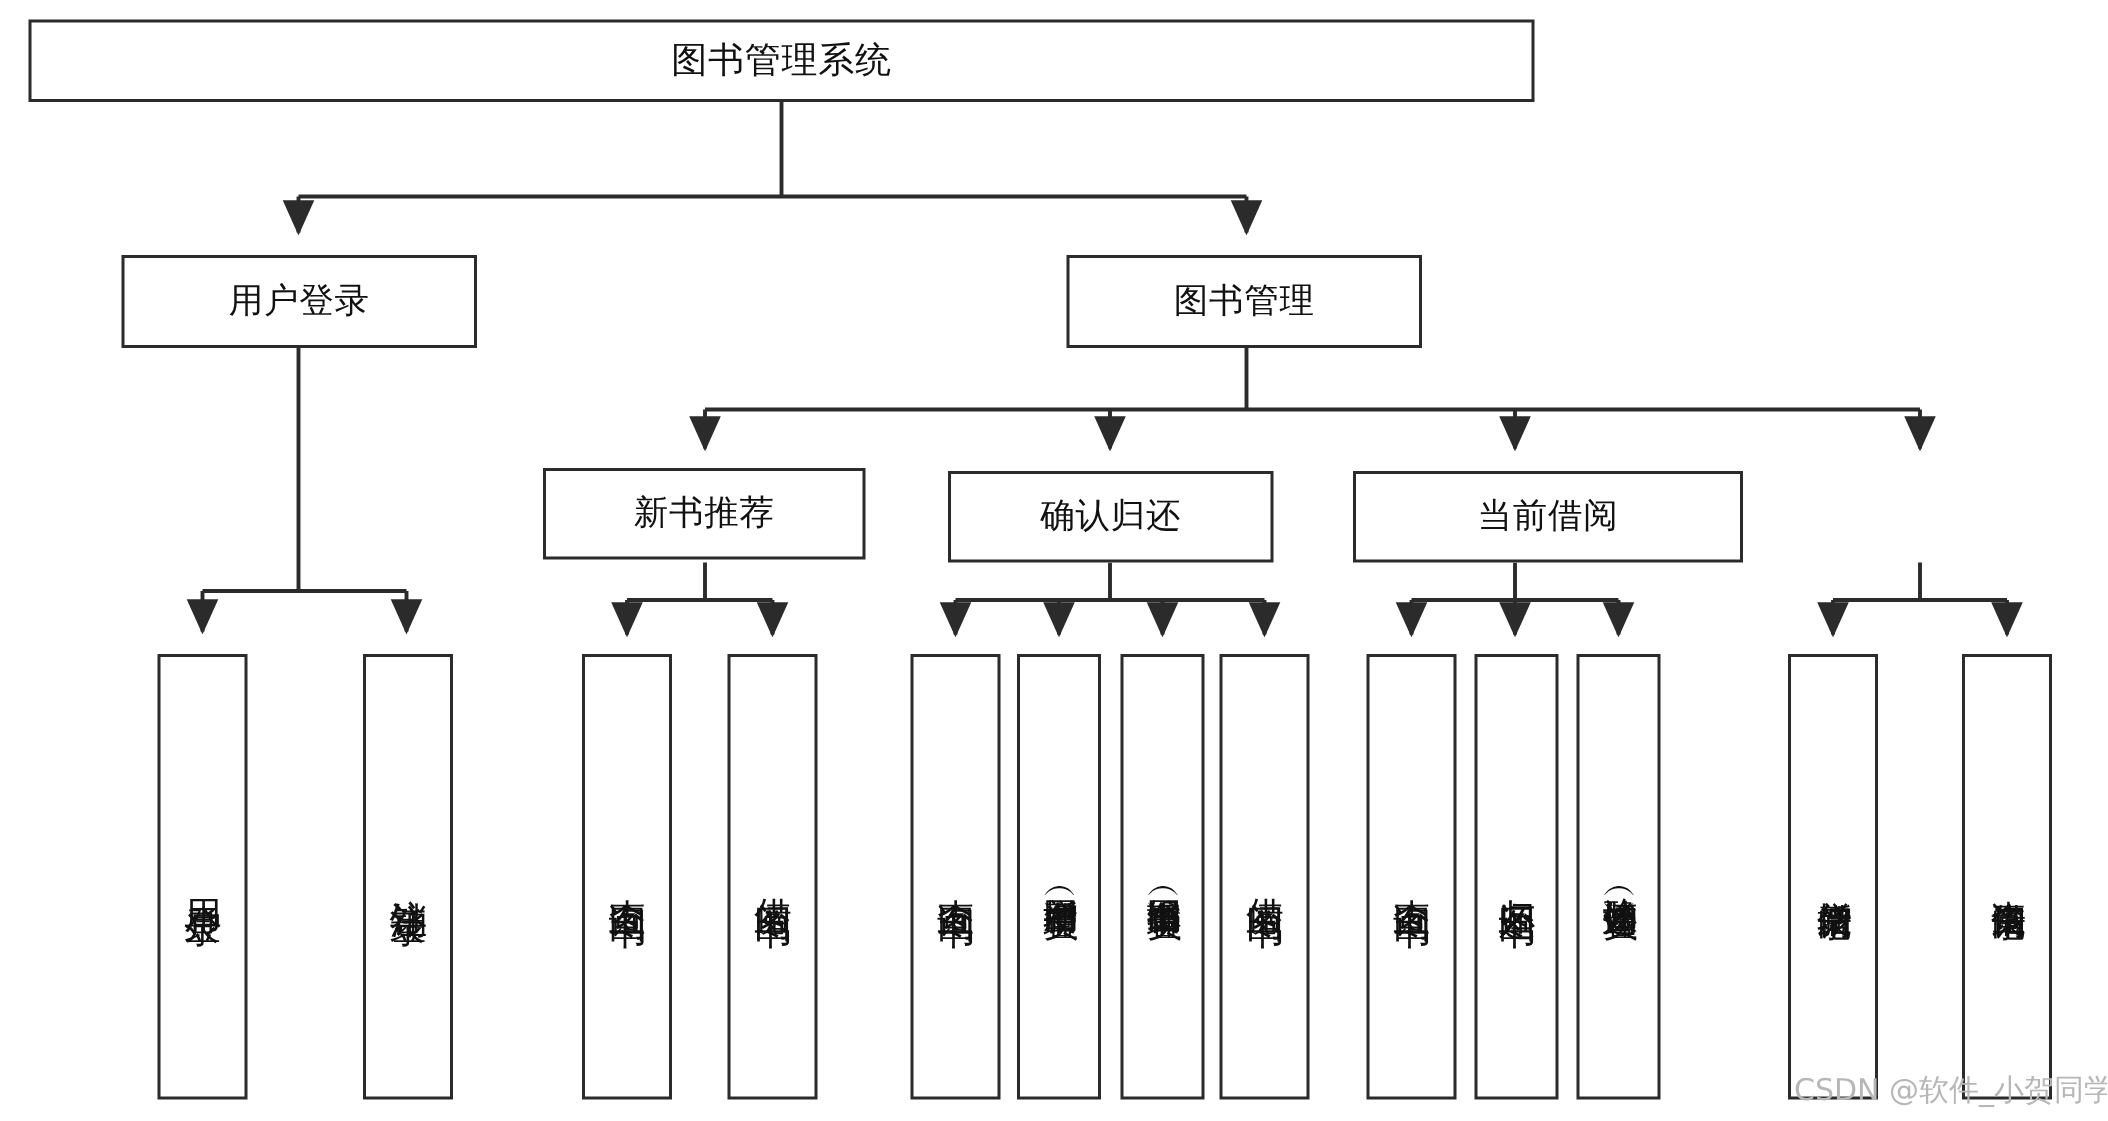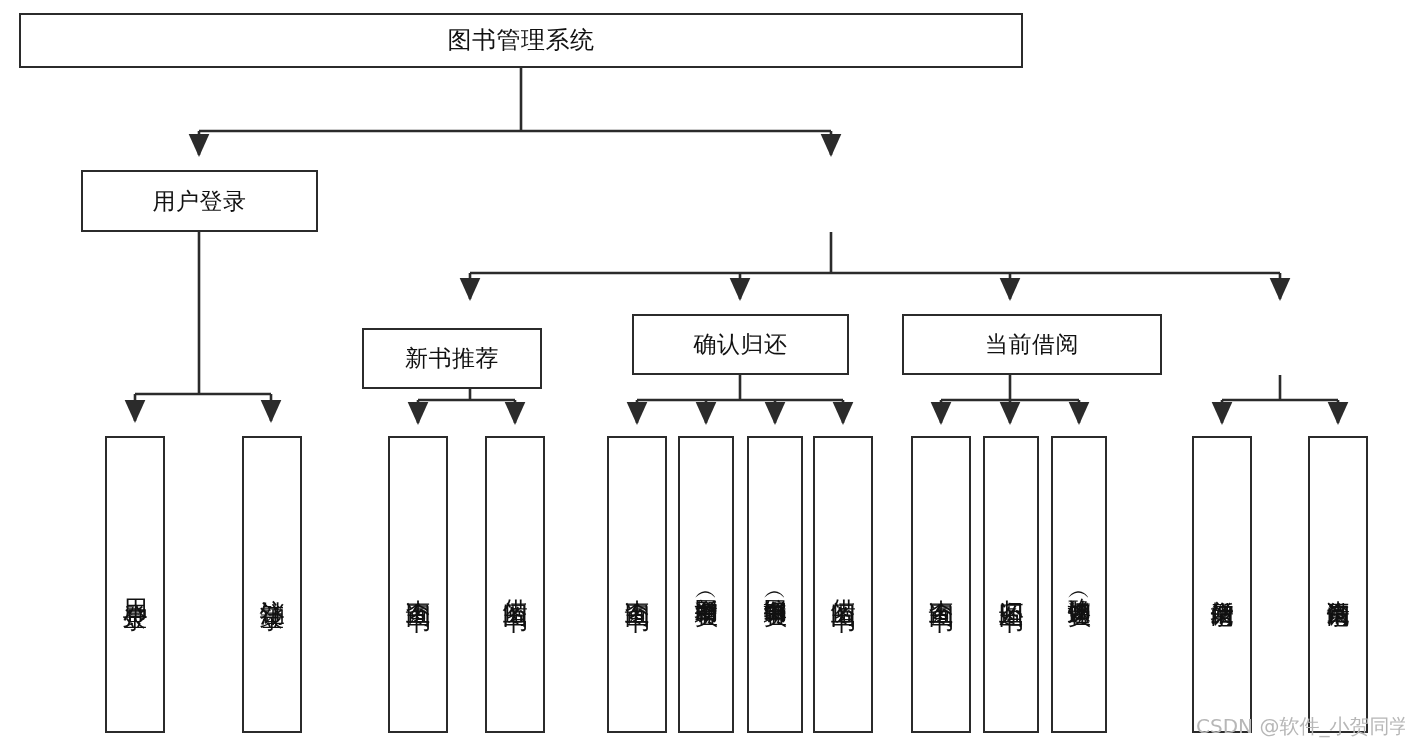--- a/index.html
+++ b/index.html
@@ -140,22 +140,25 @@
   </svg>
 
   <div class="node horiz root" style="left:19px; top:13px; width:1004px; height:55px;">
     <span class="label">图书管理系统</span>
   </div>
 
   <div class="node horiz" style="left:81px; top:170px; width:237px; height:62px;">
     <span class="label">用户登录</span>
   </div>
 
-
-  <div class="node horiz" style="left:362px; top:328px; width:180px; height:61px;">
+  <div class="node horiz" style="left:711px; top:170px; width:237px; height:62px;">
+    <span class="label">图书管理</span>
+  </div>
+
+  <div class="node horiz" style="left:362px; top:312px; width:215px; height:61px;">
     <span class="label">新书推荐</span>
   </div>
 
   <div class="node horiz" style="left:632px; top:314px; width:217px; height:61px;">
     <span class="label">确认归还</span>
   </div>
 
   <div class="node horiz" style="left:902px; top:314px; width:260px; height:61px;">
     <span class="label">当前借阅</span>
   </div>

